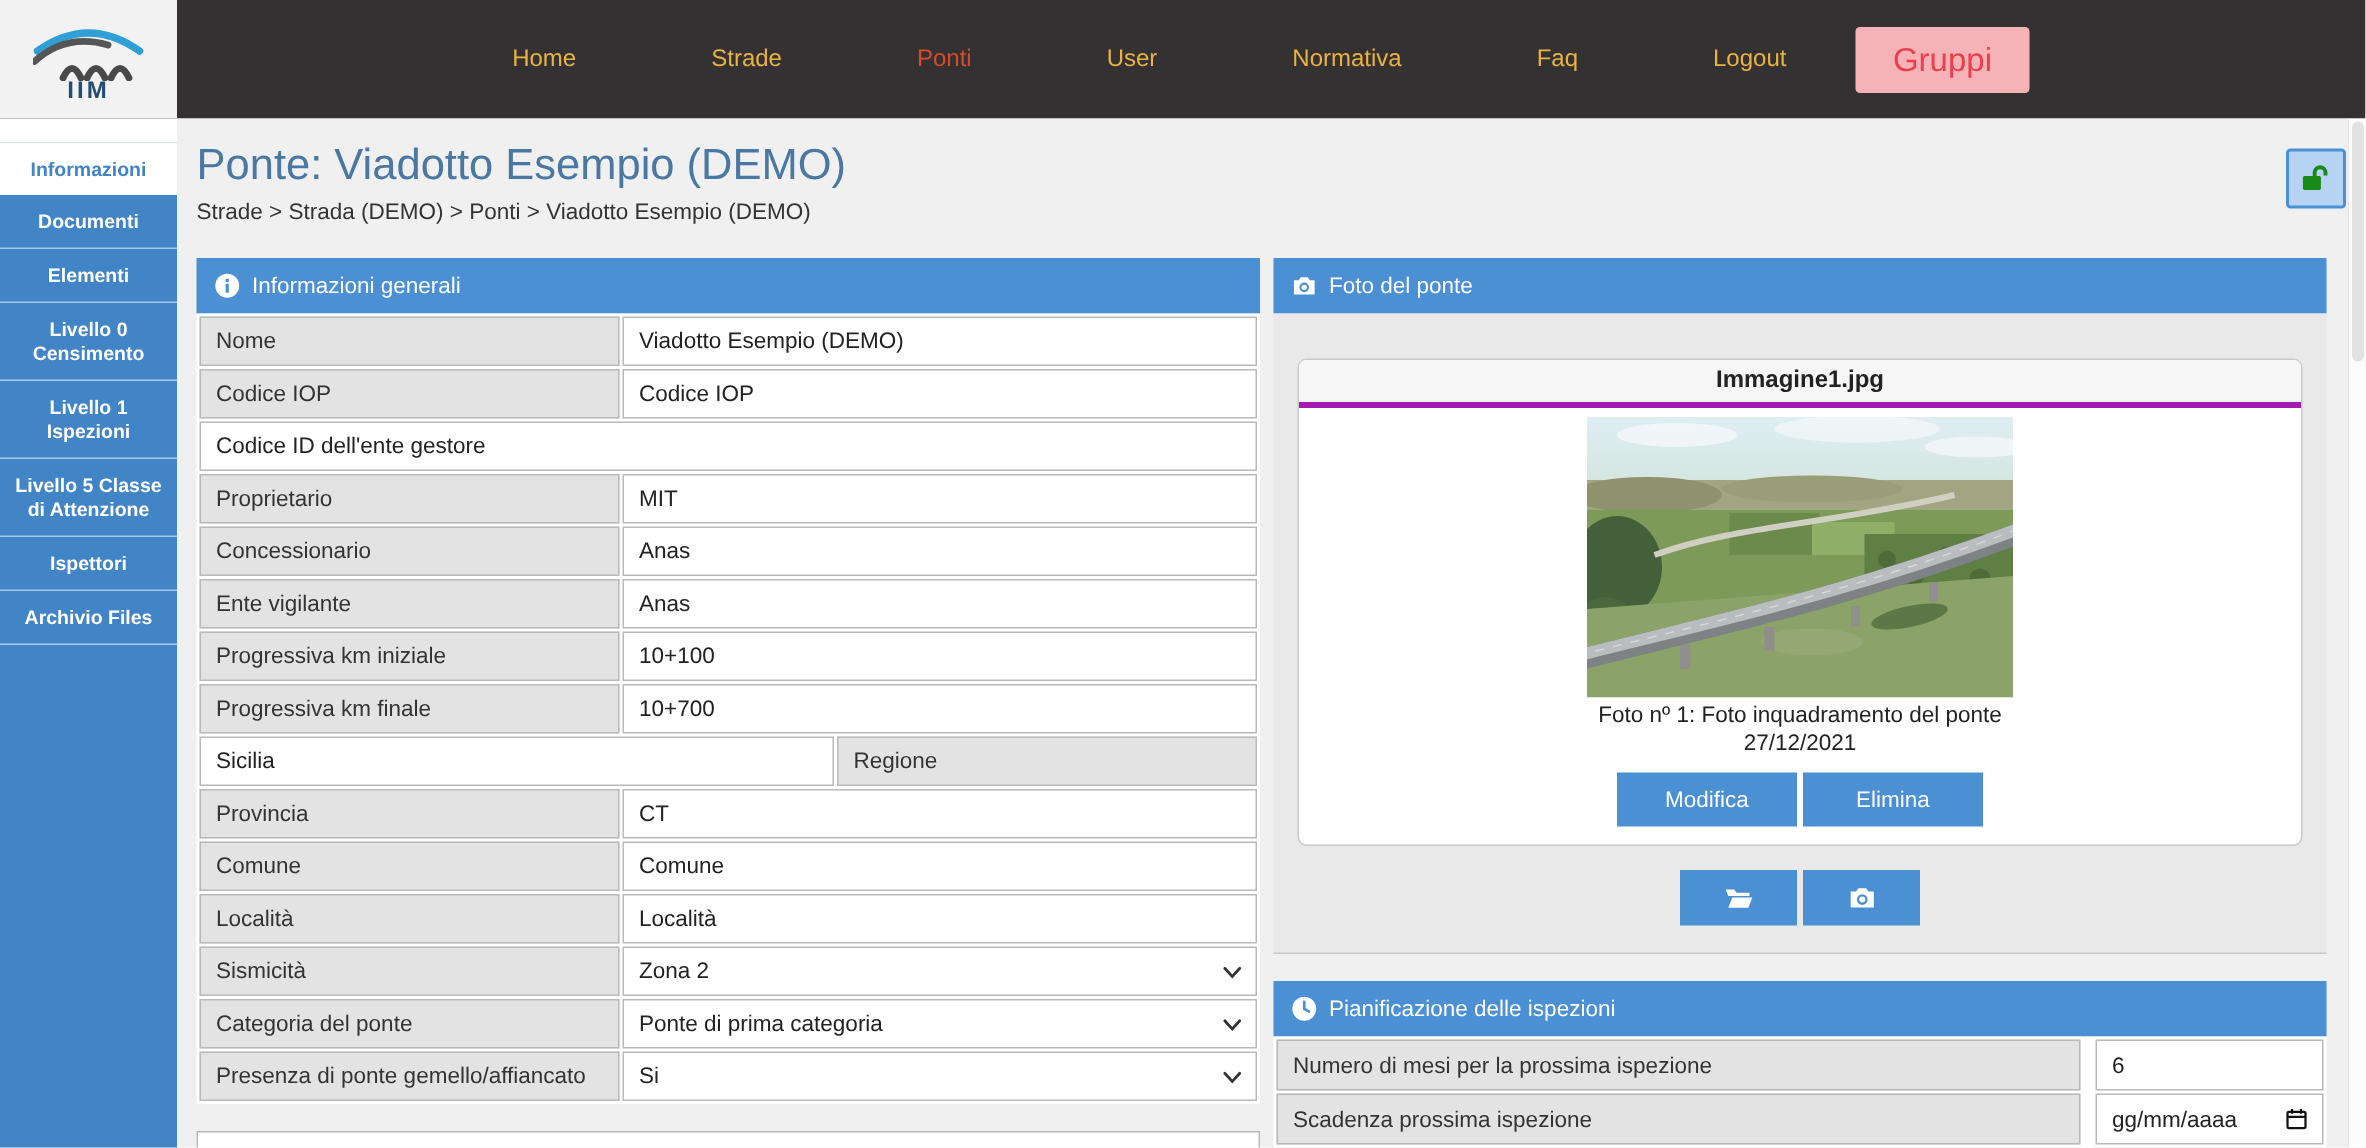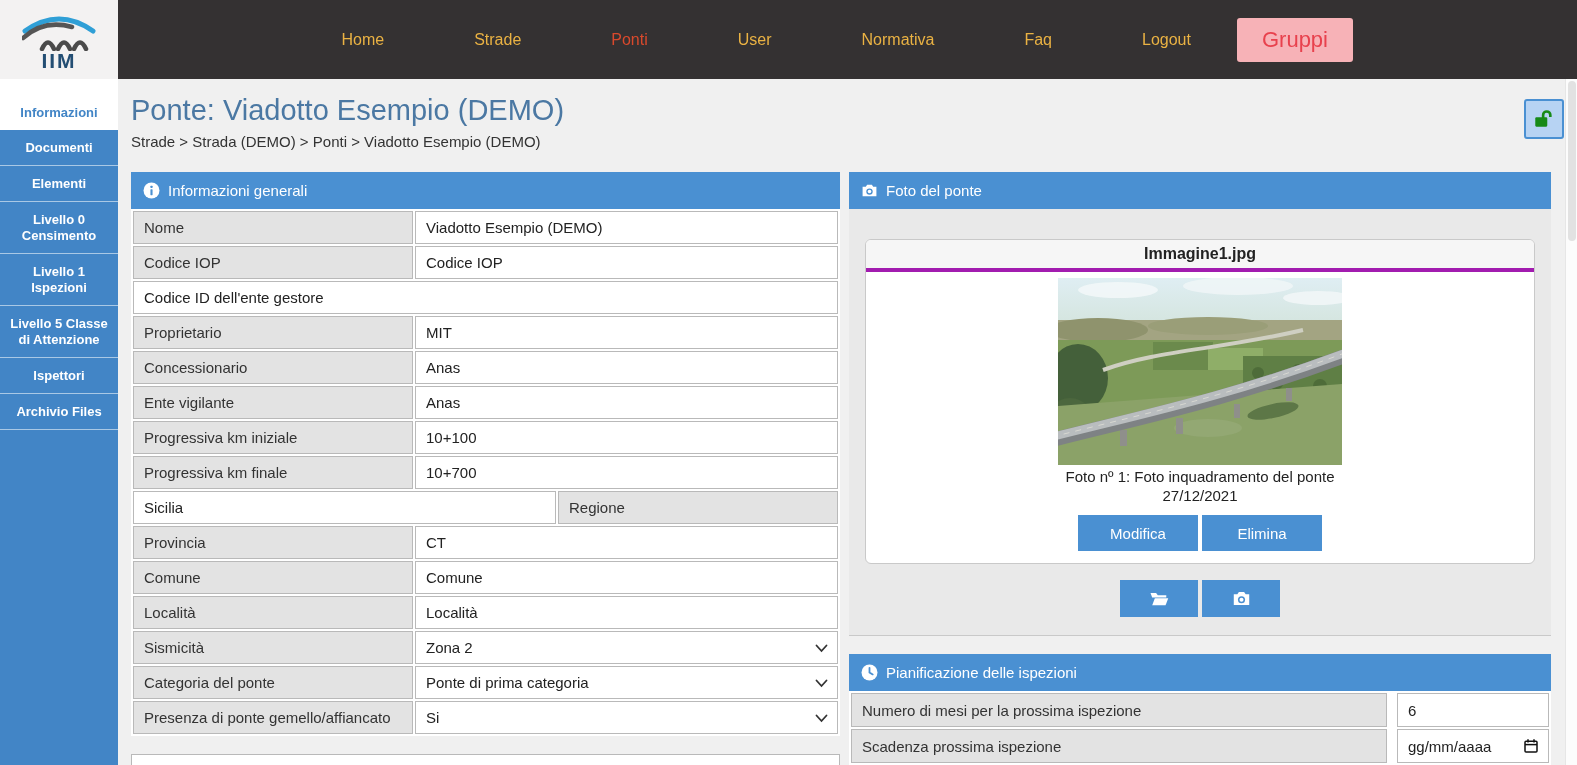--- a/index.html
+++ b/index.html
@@ -8,21 +8,21 @@
     position:relative; overflow:hidden; background:#ffffff;
     font-family:"Liberation Sans", sans-serif; color:#222;
   }
 
   
   .topbar { position:absolute; left:0; top:0; width:1577px; height:79px; background:#343132; }
   .logo-box {
     position:absolute; left:0; top:0; width:118px; height:79px; background:#f3f2f2;
     display:flex; flex-direction:column; align-items:center; justify-content:center; cursor:pointer;
   }
-  .logo-text { font-size:21px; font-weight:bold; color:#234e73; letter-spacing:2px; margin-top:-2px; }
+  .logo-text { font-size:16px; font-weight:bold; color:#234e73; letter-spacing:2px; margin-top:-2px; }
   .nav-links {
     position:absolute; left:118px; right:0; top:0; height:79px;
     display:flex; align-items:center; justify-content:flex-end; gap:46px; padding-right:224px;
   }
   .nav-link { color:#eab243; font-size:16px; cursor:pointer; white-space:nowrap;padding-left:44px; }
   .nav-link.active { color:#d9492c; }
   .gruppi-btn {
     background:#f7b2b7; color:#e8414d; font-size:22px; border:none; cursor:pointer;
     padding:9px 25px; border-radius:3px; font-family:inherit;
   }

